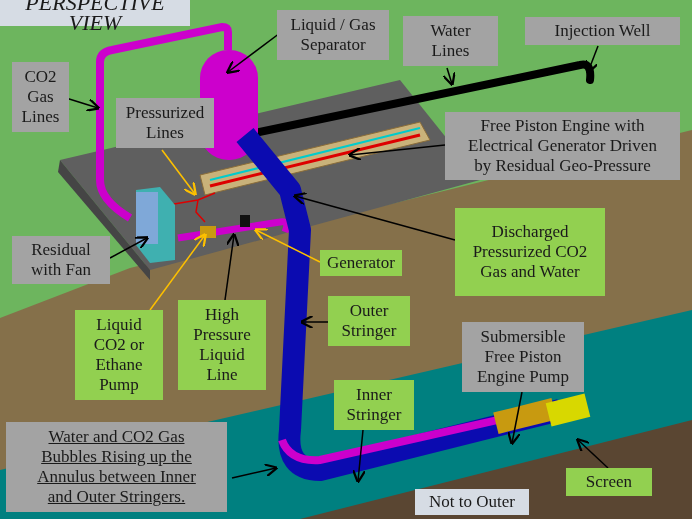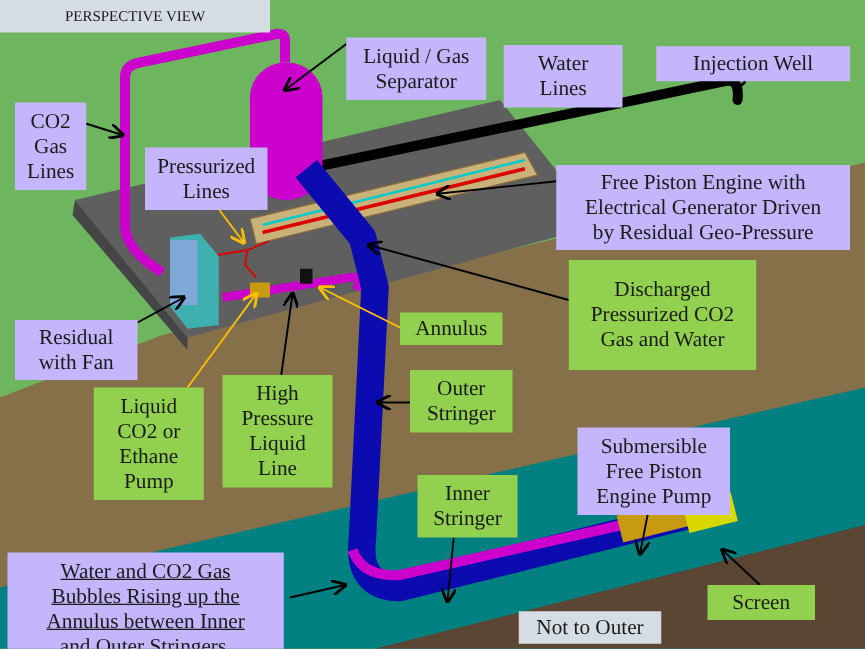--- a/index.html
+++ b/index.html
@@ -1,19 +1,19 @@
 <!DOCTYPE html>
 <html><head>
 <meta charset="utf-8">
 <style>
   html,body{margin:0;padding:0;}
   body{width:692px;height:519px;position:relative;overflow:hidden;background:#6db55e;font-family:"Liberation Serif","DejaVu Serif",serif;}
   #scene{position:absolute;left:0;top:0;width:692px;height:519px;}
   .lbl{position:absolute;display:flex;align-items:center;justify-content:center;text-align:center;color:#1a1a1a;font-size:17px;line-height:20px;box-sizing:border-box;padding:2px 4px;white-space:pre-line;}
-  .orange{background:#c4b5fd;margin-top:20px;}
+  .orange{background:#a3a3a3;}
   .green{background:#92d050;}
   .grey{background:#d6dce4;}
 </style>
 </head>
 <body>
 
 <svg id="scene" viewBox="0 0 692 519" xmlns="http://www.w3.org/2000/svg">
   <defs>
     <marker id="ah" markerWidth="8" markerHeight="8" refX="7" refY="4" orient="auto">
         <path d="M0,0 L8,4 L0,8" fill="none" stroke="#000" stroke-width="1.5"></path>
@@ -65,42 +65,42 @@
   <line x1="320" y1="262" x2="256" y2="230" stroke="#fdc000" stroke-width="1.5" marker-end="url(#ahy)"></line>
   <line x1="150" y1="310" x2="205" y2="235" stroke="#fdc000" stroke-width="1.5" marker-end="url(#ahy)"></line>
   <line x1="225" y1="300" x2="234" y2="235" stroke="#000" stroke-width="1.5" marker-end="url(#ah)"></line>
   <line x1="328" y1="322" x2="302" y2="322" stroke="#000" stroke-width="1.5" marker-end="url(#ah)"></line>
   <line x1="363" y1="430" x2="358" y2="481" stroke="#000" stroke-width="1.5" marker-end="url(#ah)"></line>
   <line x1="232" y1="478" x2="276" y2="468" stroke="#000" stroke-width="1.5" marker-end="url(#ah)"></line>
   <line x1="522" y1="392" x2="512" y2="443" stroke="#000" stroke-width="1.5" marker-end="url(#ah)"></line>
   <line x1="608" y1="468" x2="578" y2="440" stroke="#000" stroke-width="1.5" marker-end="url(#ah)"></line>
 </svg>
 
-<div class="lbl grey" style="left:0;top:0;width:216px;height:26px;font-size:12px;">PERSPECTIVE VIEW</div>
+<div class="lbl grey" style="left:0;top:0;width:190px;height:26px;font-size:22px;font-style:italic;">PERSPECTIVE VIEW</div>
 <div class="lbl grey" style="left:415px;top:489px;width:114px;height:26px;">Not to Outer</div>
 
 <div class="lbl orange" style="left:12px;top:62px;width:57px;height:70px;">CO2
 Gas
 Lines</div>
 <div class="lbl orange" style="left:277px;top:10px;width:112px;height:50px;">Liquid / Gas
 Separator</div>
 <div class="lbl orange" style="left:403px;top:16px;width:95px;height:50px;">Water
 Lines</div>
 <div class="lbl orange" style="left:525px;top:17px;width:155px;height:28px;">Injection Well</div>
 <div class="lbl orange" style="left:116px;top:98px;width:98px;height:50px;">Pressurized
 Lines</div>
 <div class="lbl orange" style="left:445px;top:112px;width:235px;height:68px;">Free Piston Engine with
 Electrical Generator  Driven
 by Residual Geo-Pressure</div>
 <div class="lbl orange" style="left:12px;top:236px;width:98px;height:48px;">Residual
 with Fan</div>
 <div class="lbl green" style="left:455px;top:208px;width:150px;height:88px;">Discharged
 Pressurized CO2
 Gas and Water</div>
-<div class="lbl green" style="left:320px;top:250px;width:82px;height:26px;">Annulus</div>
+<div class="lbl green" style="left:320px;top:250px;width:82px;height:26px;">Generator</div>
 <div class="lbl green" style="left:75px;top:310px;width:88px;height:90px;">Liquid
 CO2 or
 Ethane
 Pump</div>
 <div class="lbl green" style="left:178px;top:300px;width:88px;height:90px;">High
 Pressure
 Liquid
 Line</div>
 <div class="lbl green" style="left:328px;top:296px;width:82px;height:50px;">Outer
 Stringer</div>

